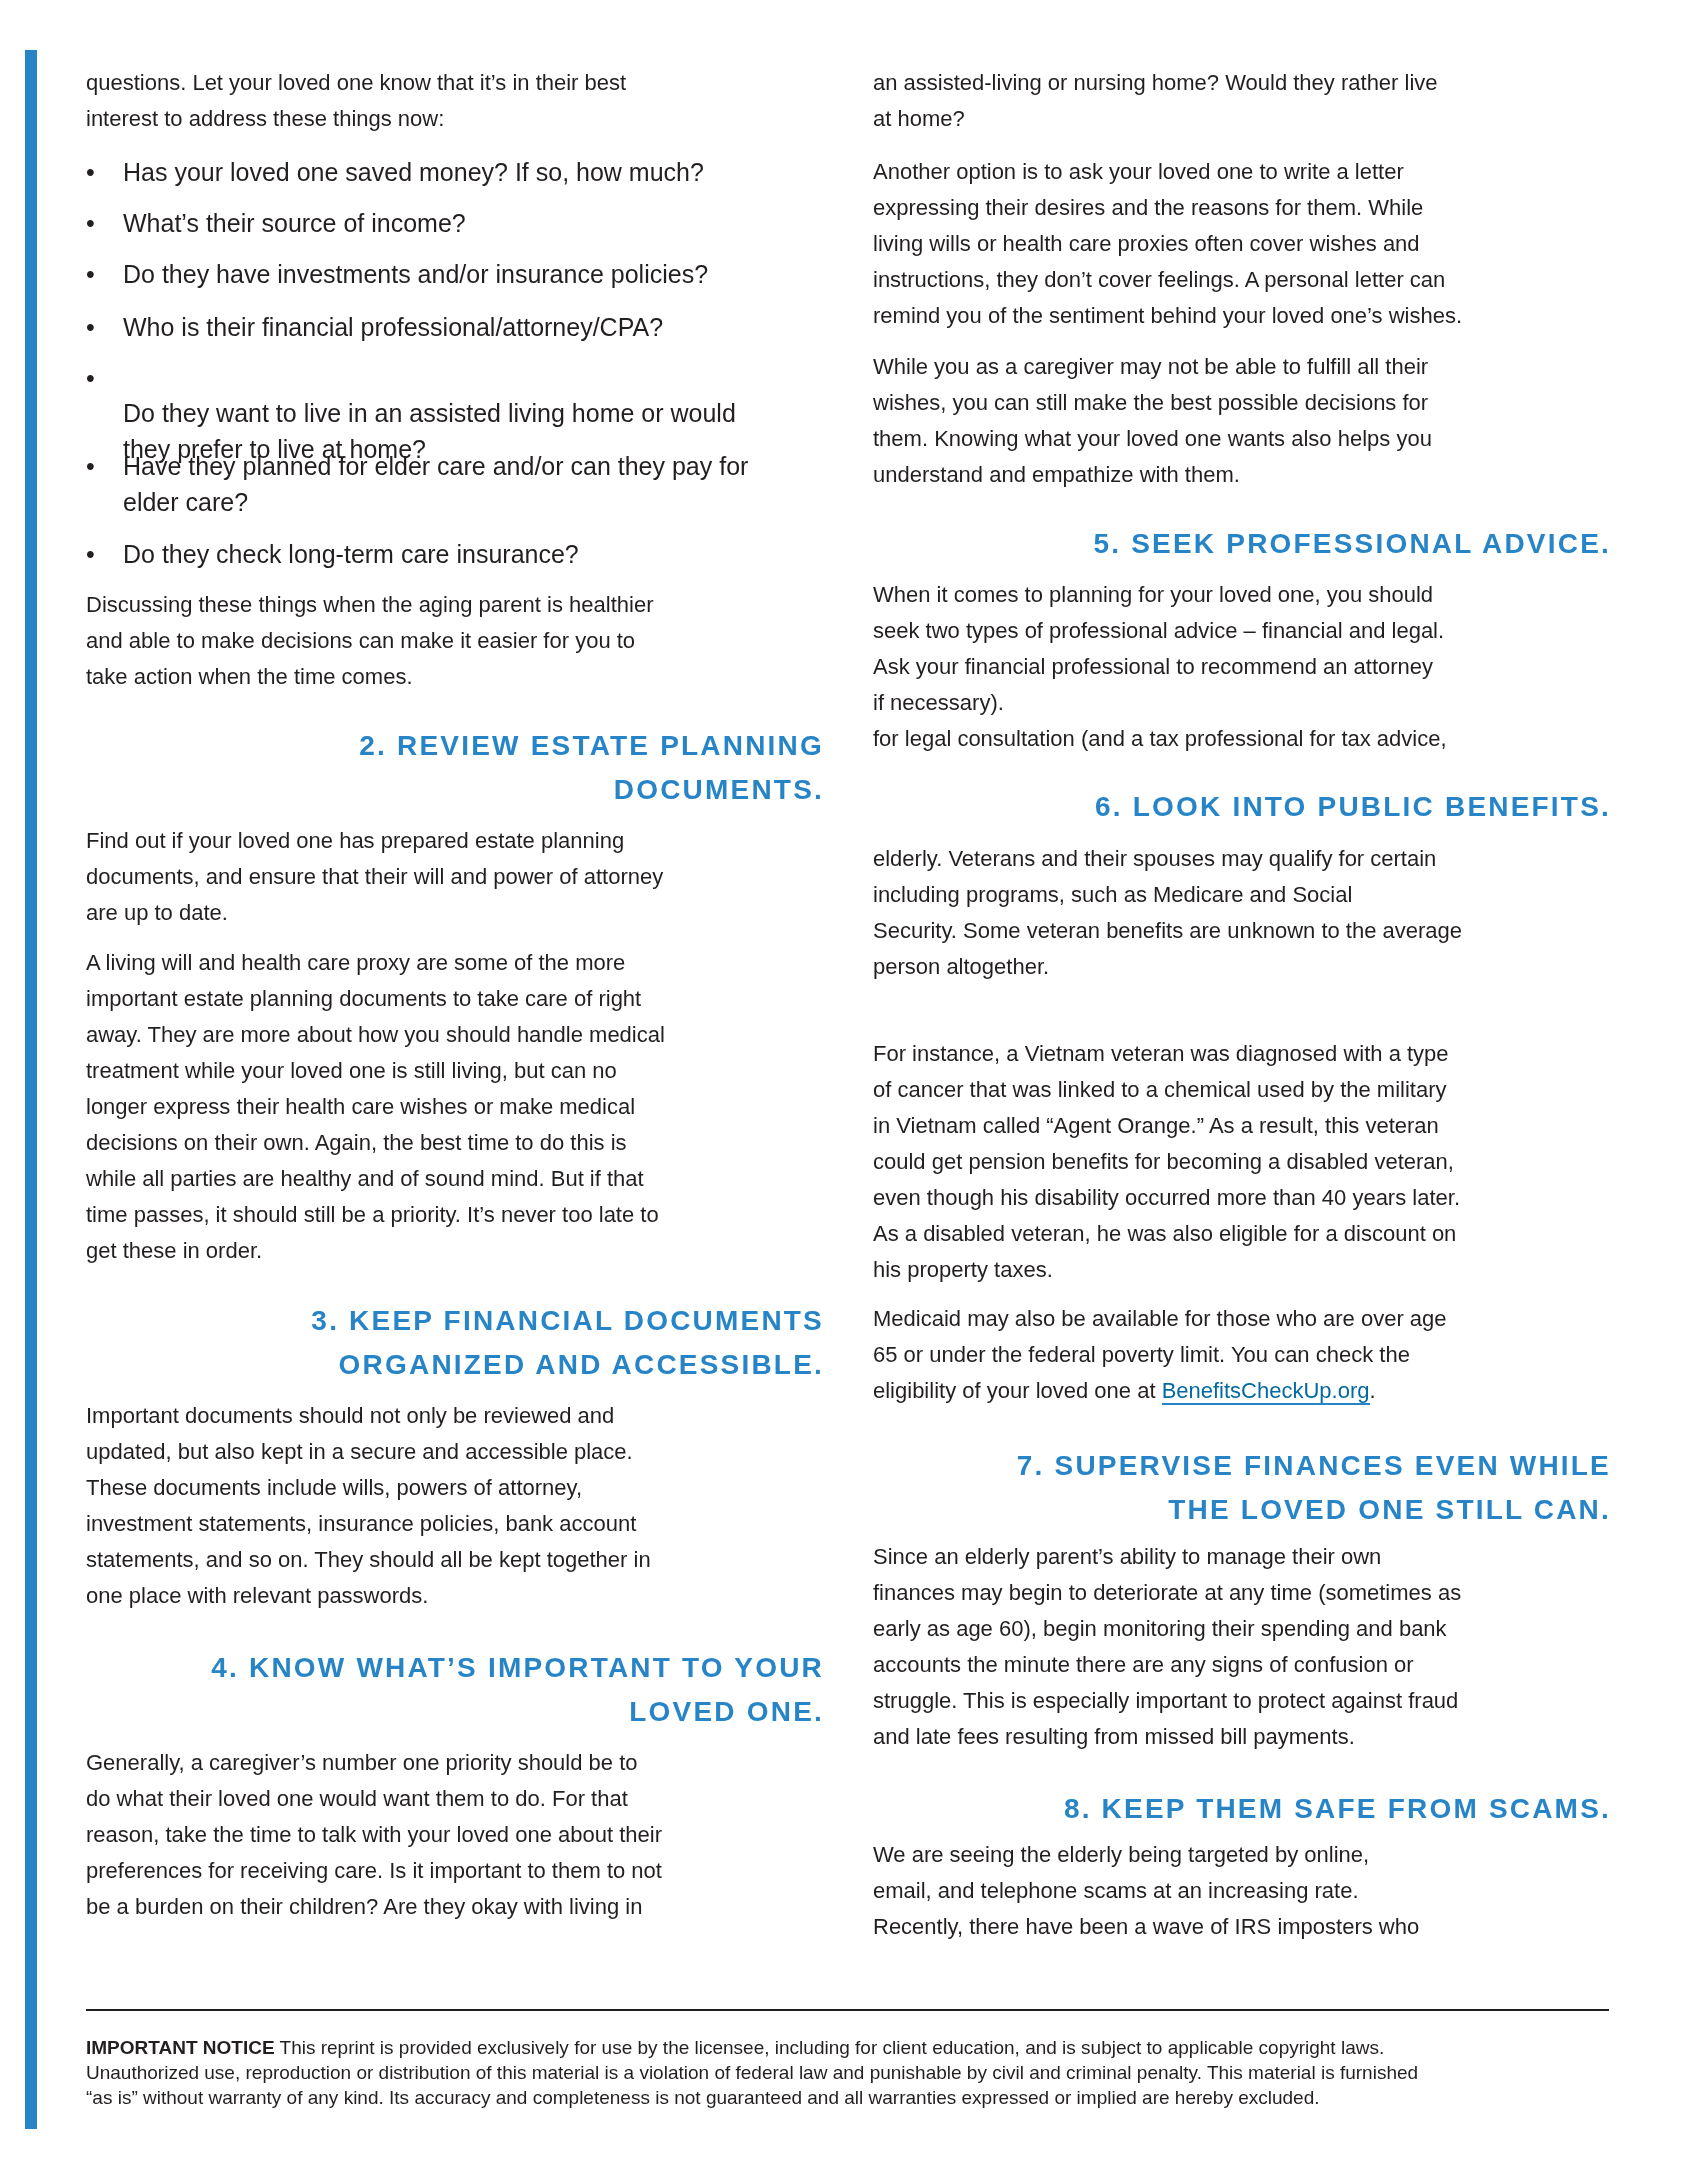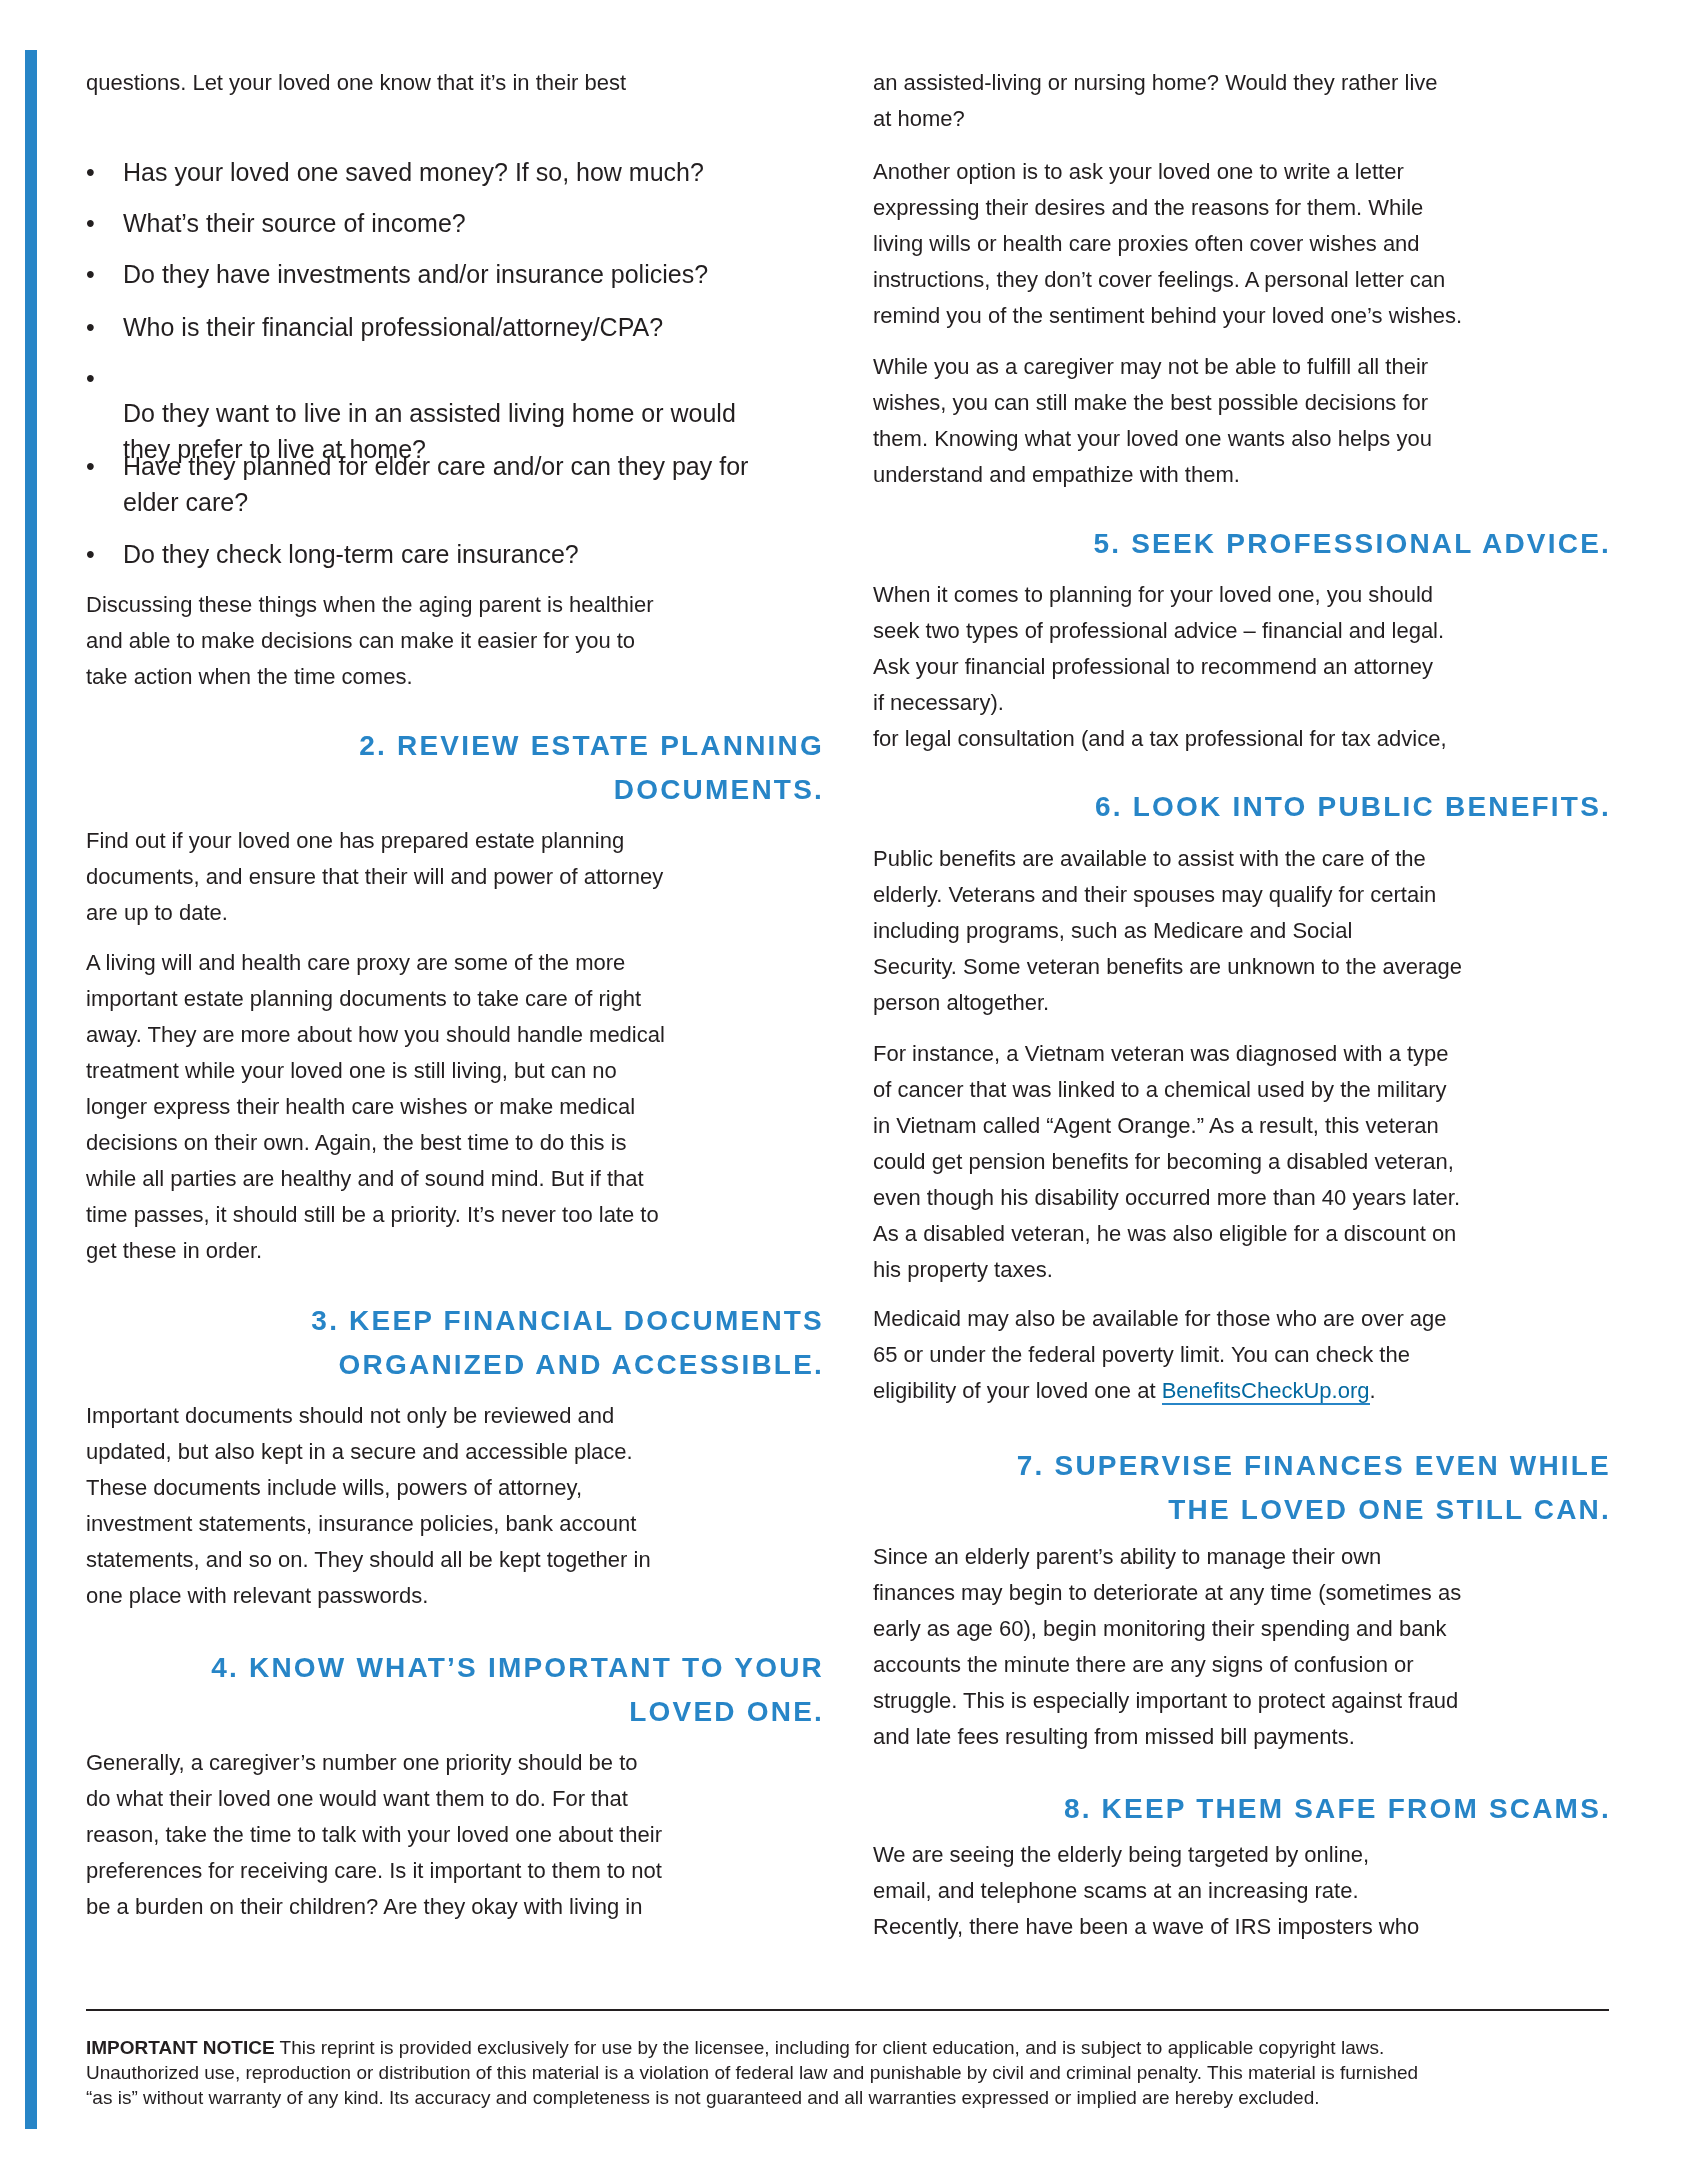--- a/index.html
+++ b/index.html
@@ -23,20 +23,21 @@
   .notice span.line { display:block; }
   .notice b { font-weight:bold; }
 </style>
 </head>
 <body>
 
 <div class="accent-bar"></div>
 
 <div class="blk L p" style="top:65px">
     <span class="line">questions. Let your loved one know that it’s in their best</span>
+    <span class="line">interest to address these things now:</span>
   </div>
 
 <div class="bullet" style="left:86px;top:154px">
   <span class="dot">•</span>
   <span class="txt" style="display: block;">
       <span class="line">Has your loved one saved money? If so, how much?</span>
     </span>
 </div>
 <div class="bullet" style="left:86px;top:205px">
   <span class="dot">•</span>
@@ -155,21 +156,20 @@
     <span class="line">seek two types of professional advice – financial and legal.</span>
     <span class="line">Ask your financial professional to recommend an attorney</span>
     <span class="line">if necessary).</span>
     <span class="line">for legal consultation (and a tax professional for tax advice,</span>
   </div>
 
 <div class="blk R h" style="top:785px">
     <span class="line">6. LOOK INTO PUBLIC BENEFITS.</span>
   </div>
 <div class="blk R p" style="top:841px">
-    <span class="line">Public benefits are available to assist with the care of the</span>
     <span class="line">elderly. Veterans and their spouses may qualify for certain</span>
     <span class="line">including programs, such as Medicare and Social</span>
     <span class="line">Security. Some veteran benefits are unknown to the average</span>
     <span class="line">person altogether.</span>
   </div>
 <div class="blk R p" style="top:1036px">
     <span class="line">For instance, a Vietnam veteran was diagnosed with a type</span>
     <span class="line">of cancer that was linked to a chemical used by the military</span>
     <span class="line">in Vietnam called “Agent Orange.” As a result, this veteran</span>
     <span class="line">could get pension benefits for becoming a disabled veteran,</span>

